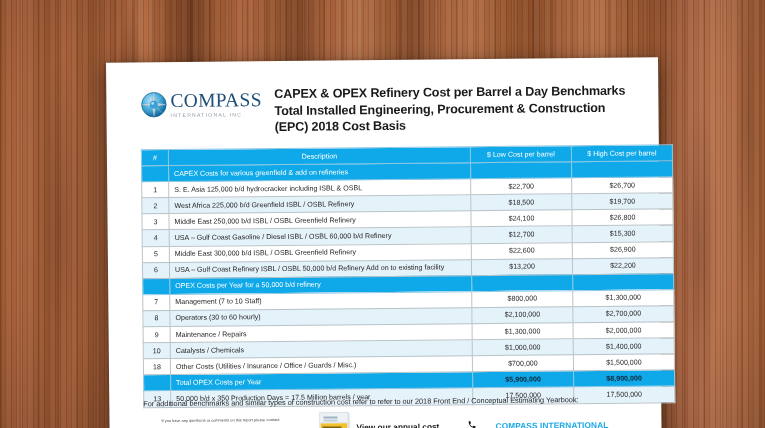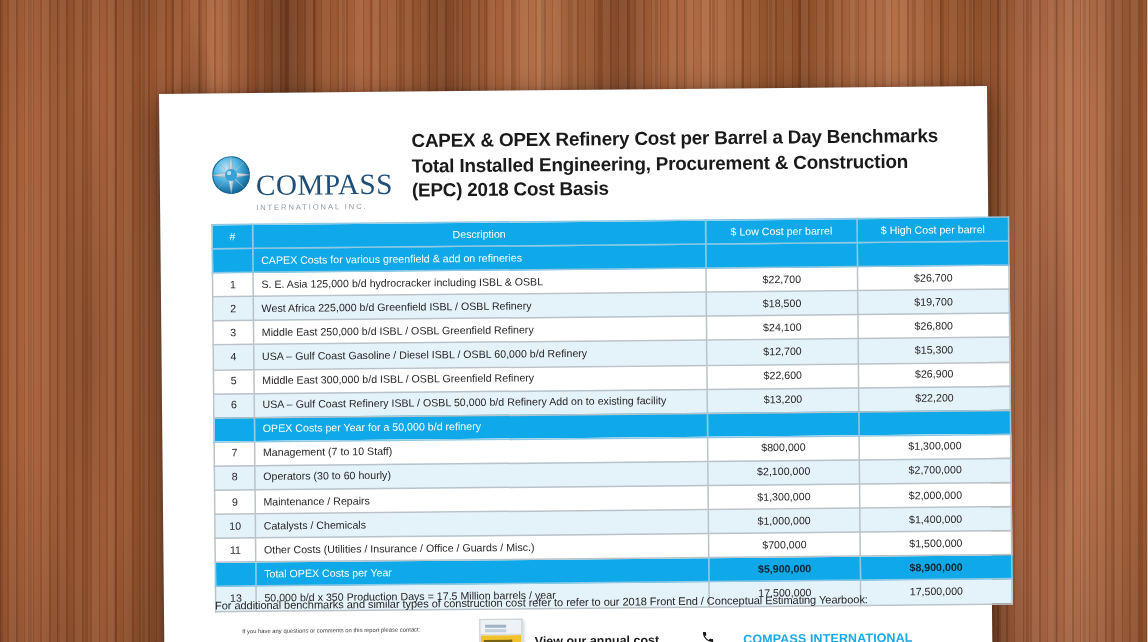--- a/index.html
+++ b/index.html
@@ -104,21 +104,20 @@
     align-items: center;
     gap: 3px;
   }
   .compass-mark {
     width: 27px;
     height: 27px;
     flex: 0 0 27px;
   }
   .logo-text {
     line-height: 1;
-    margin-top: 24px;
   }
   .logo-word {
     font-family: "Liberation Serif", serif;
     font-size: 19.5px;
     letter-spacing: 0.3px;
     color: #1f4f78;
     font-weight: 400;
   }
   .logo-sub {
     font-family: "Liberation Sans", sans-serif;
@@ -417,21 +416,21 @@
               <td class="col-low">$1,300,000</td>
               <td class="col-high">$2,000,000</td>
             </tr>
             <tr class="alt">
               <td class="col-num">10</td>
               <td class="col-desc">Catalysts / Chemicals</td>
               <td class="col-low">$1,000,000</td>
               <td class="col-high">$1,400,000</td>
             </tr>
             <tr class="plain">
-              <td class="col-num">11</td>
+              <td class="col-num">18</td>
               <td class="col-desc">Other Costs (Utilities / Insurance / Office / Guards / Misc.)</td>
               <td class="col-low">$700,000</td>
               <td class="col-high">$1,500,000</td>
             </tr>
             <tr class="total">
               <td class="col-num"></td>
               <td class="col-desc">Total OPEX Costs per Year</td>
               <td class="col-low">$5,900,000</td>
               <td class="col-high">$8,900,000</td>
             </tr>

